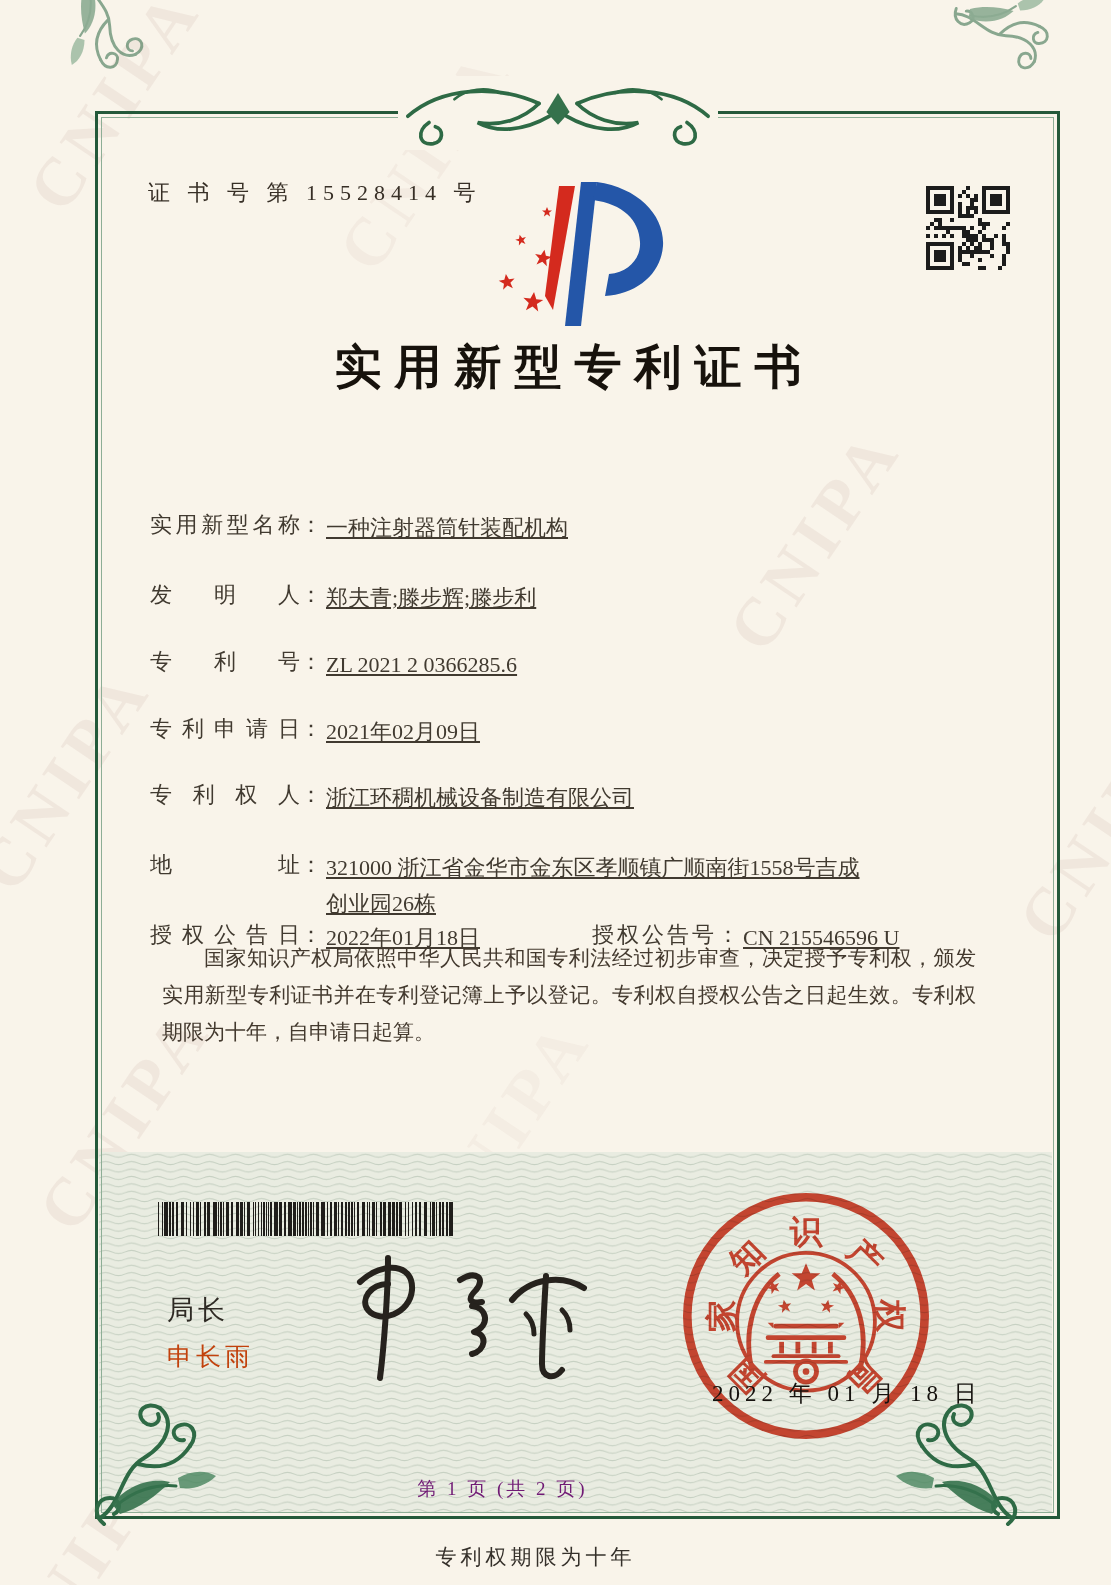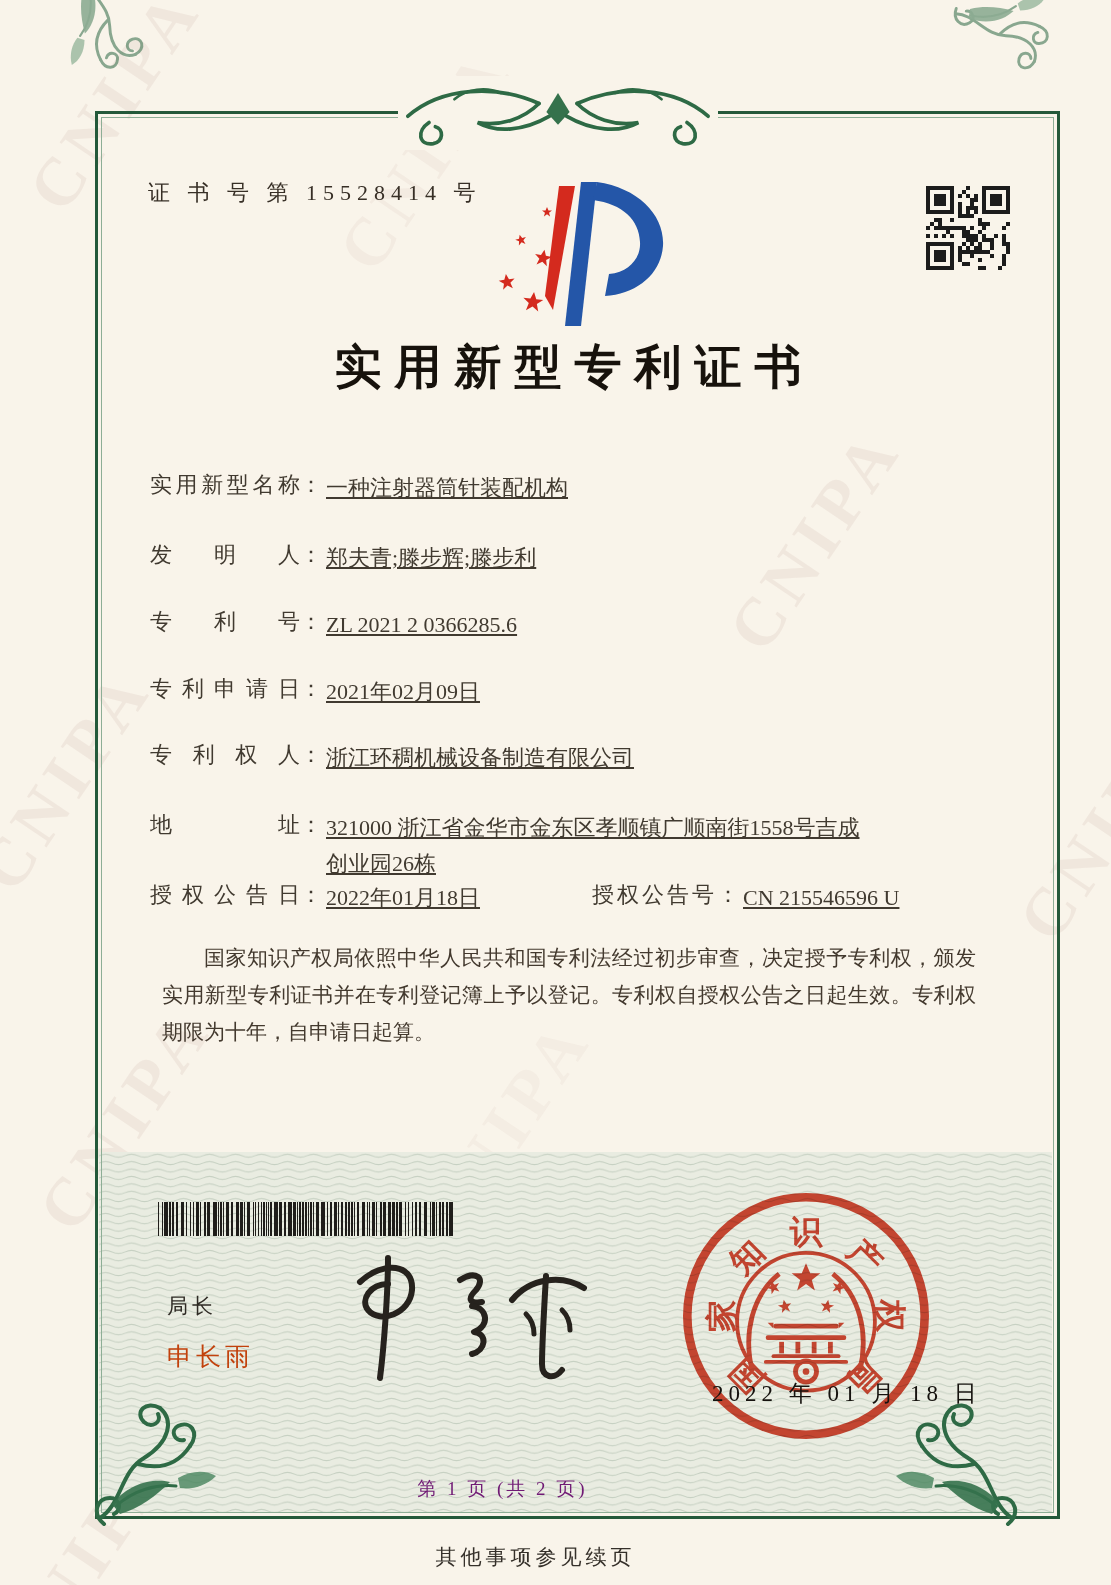--- a/index.html
+++ b/index.html
@@ -35,35 +35,35 @@
   .orn-corner-br{left:880px;top:1386px;width:150px;height:150px;z-index:8;transform:scaleX(-1);}
   
   .cert-no{position:absolute;left:148px;top:178px;font-size:22px;letter-spacing:6px;color:#372f26;z-index:5;}
   .logo{position:absolute;left:487px;top:178px;z-index:5;}
   .qr{position:absolute;left:926px;top:186px;z-index:5;}
   .title{
     position:absolute;left:95px;top:336px;width:959px;text-align:center;
     font-size:47px;font-weight:bold;letter-spacing:13px;color:#17120c;z-index:5;
   }
   
-  .row{position:absolute;left:150px;display:flex;align-items:flex-start;font-size:22px;z-index:5;color:#413a30;}
+  .row{position:absolute;left:150px;display:flex;align-items:flex-start;font-size:22px;z-index:5;color:#413a30;margin-top:40px;}
   .flabel{display:inline-block;width:150px;text-align:justify;text-align-last:justify;-moz-text-align-last:justify;}
   .colon{display:inline-block;width:26px;}
   .fvalue{display:inline-block;max-width:680px;line-height:36px;text-decoration:underline;}
   .grant-right{left:592px;}
   .grant-right .flabel{width:auto;letter-spacing:3px;}
   
   .paras{position:absolute;left:150px;top:928px;width:838px;z-index:5;}
   .paras p{
     margin:12px;font-size:21px;line-height:37px;text-align:justify;
     text-indent:2em;color:#43392e;
   }
   
   .barcode{position:absolute;left:158px;top:1202px;z-index:6;}
-  .director-title{position:absolute;left:167px;top:1292px;font-size:21px;color:#2e2a24;
+  .director-title{position:absolute;left:167px;top:1292px;font-size:27px;color:#2e2a24;
     font-family:"Liberation Sans","DejaVu Sans",sans-serif;letter-spacing:4px;z-index:6;}
   .director-name{position:absolute;left:167px;top:1340px;font-size:25px;color:#c2410c;
     font-family:"Liberation Sans","DejaVu Sans",sans-serif;letter-spacing:4px;z-index:6;}
   .signature{position:absolute;left:322px;top:1252px;z-index:7;}
   .seal{position:absolute;left:672px;top:1182px;z-index:6;mix-blend-mode:multiply;opacity:.95;}
   .seal-date{position:absolute;left:712px;top:1378px;font-size:23px;letter-spacing:5px;color:#15120e;z-index:9;}
   .page-indicator{position:absolute;left:95px;width:815px;top:1476px;text-align:center;
     font-size:19px;letter-spacing:3px;color:#701a75;z-index:7;}
   .continuation{position:absolute;left:0px;width:1071px;top:1543px;text-align:center;
     font-size:21px;letter-spacing:4px;color:#35302a;z-index:5;}
@@ -456,15 +456,15 @@
         <rect x="104" y="180" width="72" height="4" rx="2"></rect>
         <rect x="96" y="186" width="88" height="4" rx="2"></rect>
         <circle cx="140" cy="198" r="11" fill="none" stroke="#d4402b" stroke-width="5"></circle>
         <circle cx="140" cy="198" r="3.5"></circle>
       </g>
     </g>
   </svg>
   <div class="seal-date">2022 年 01 月 18 日</div>
 
   <div class="page-indicator">第 1 页 (共 2 页)</div>
-  <div class="continuation">其他事项参见续页</div>
+  <div class="continuation">专利权期限为十年</div>
 
 </div>
 
 </body></html>

